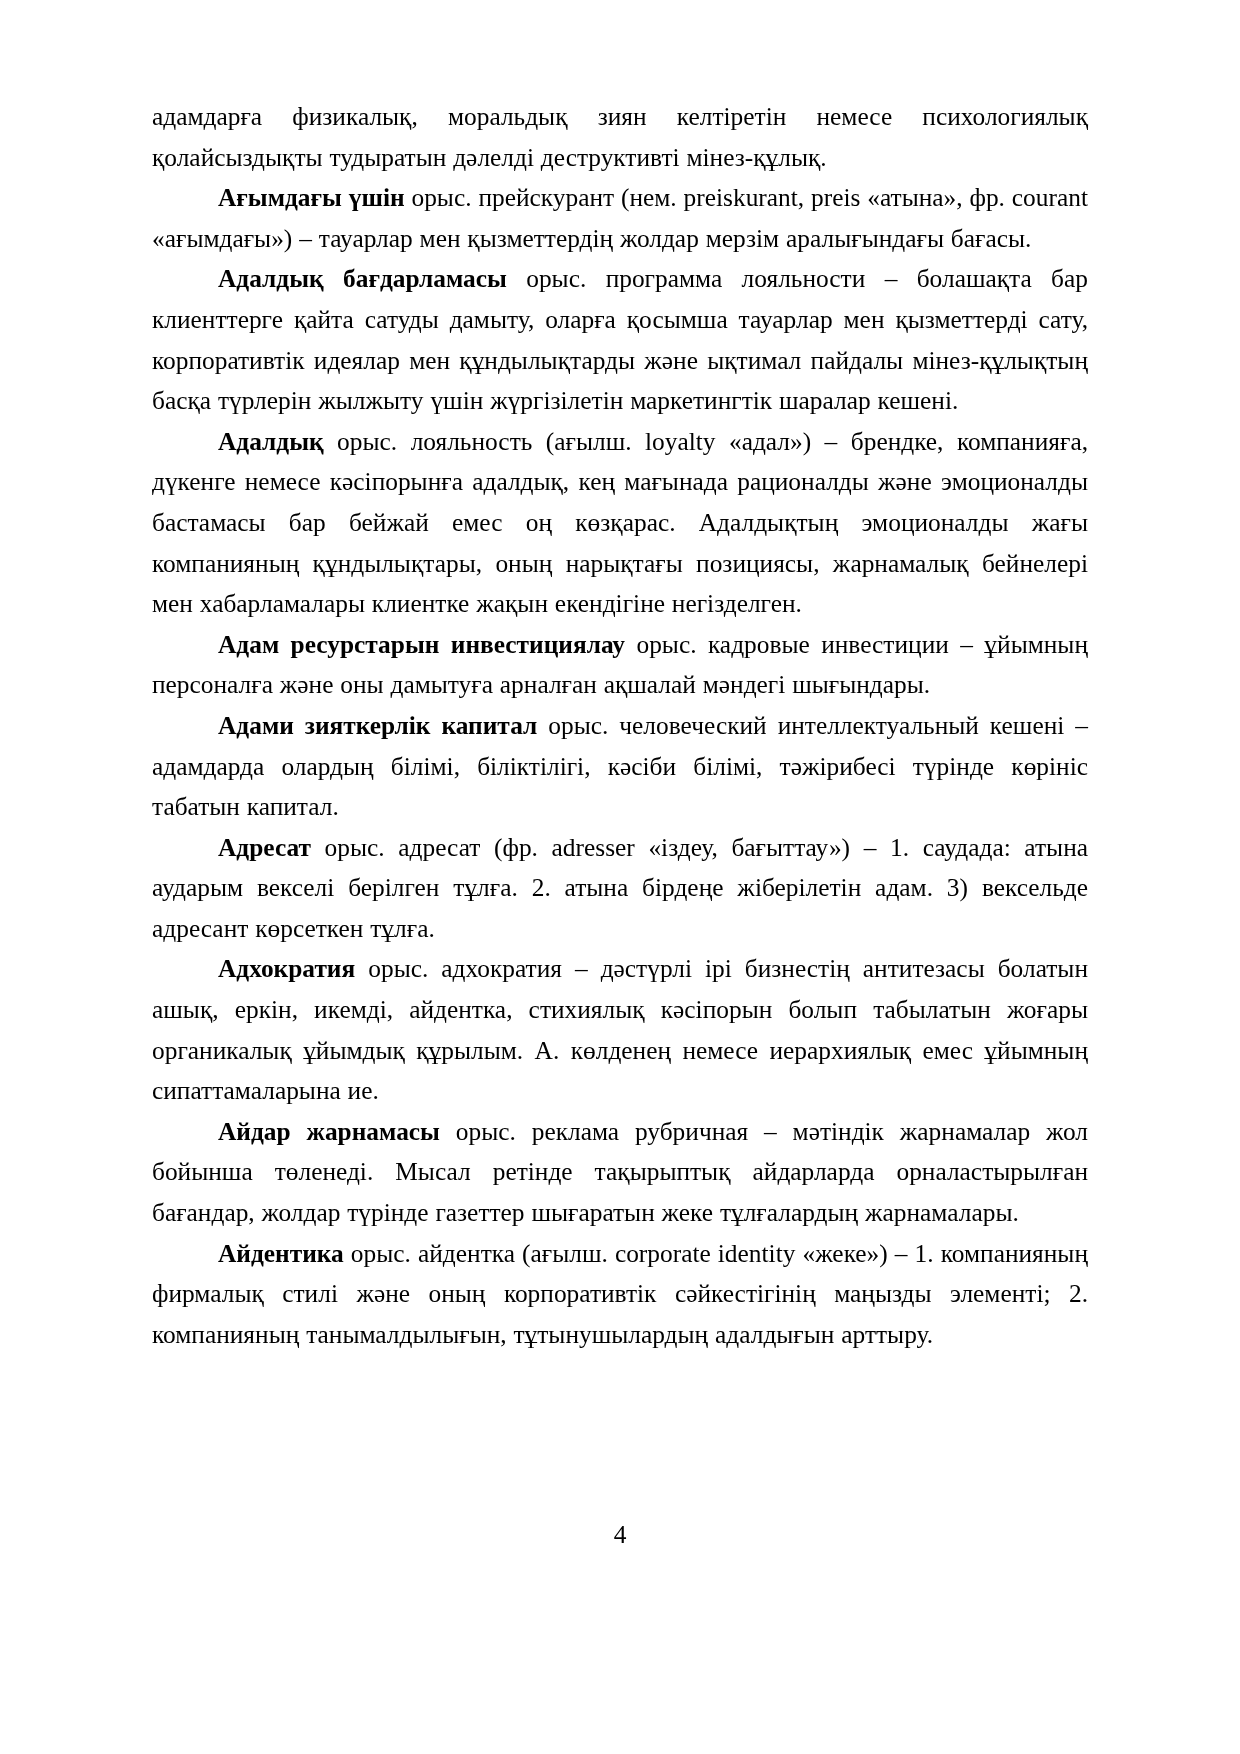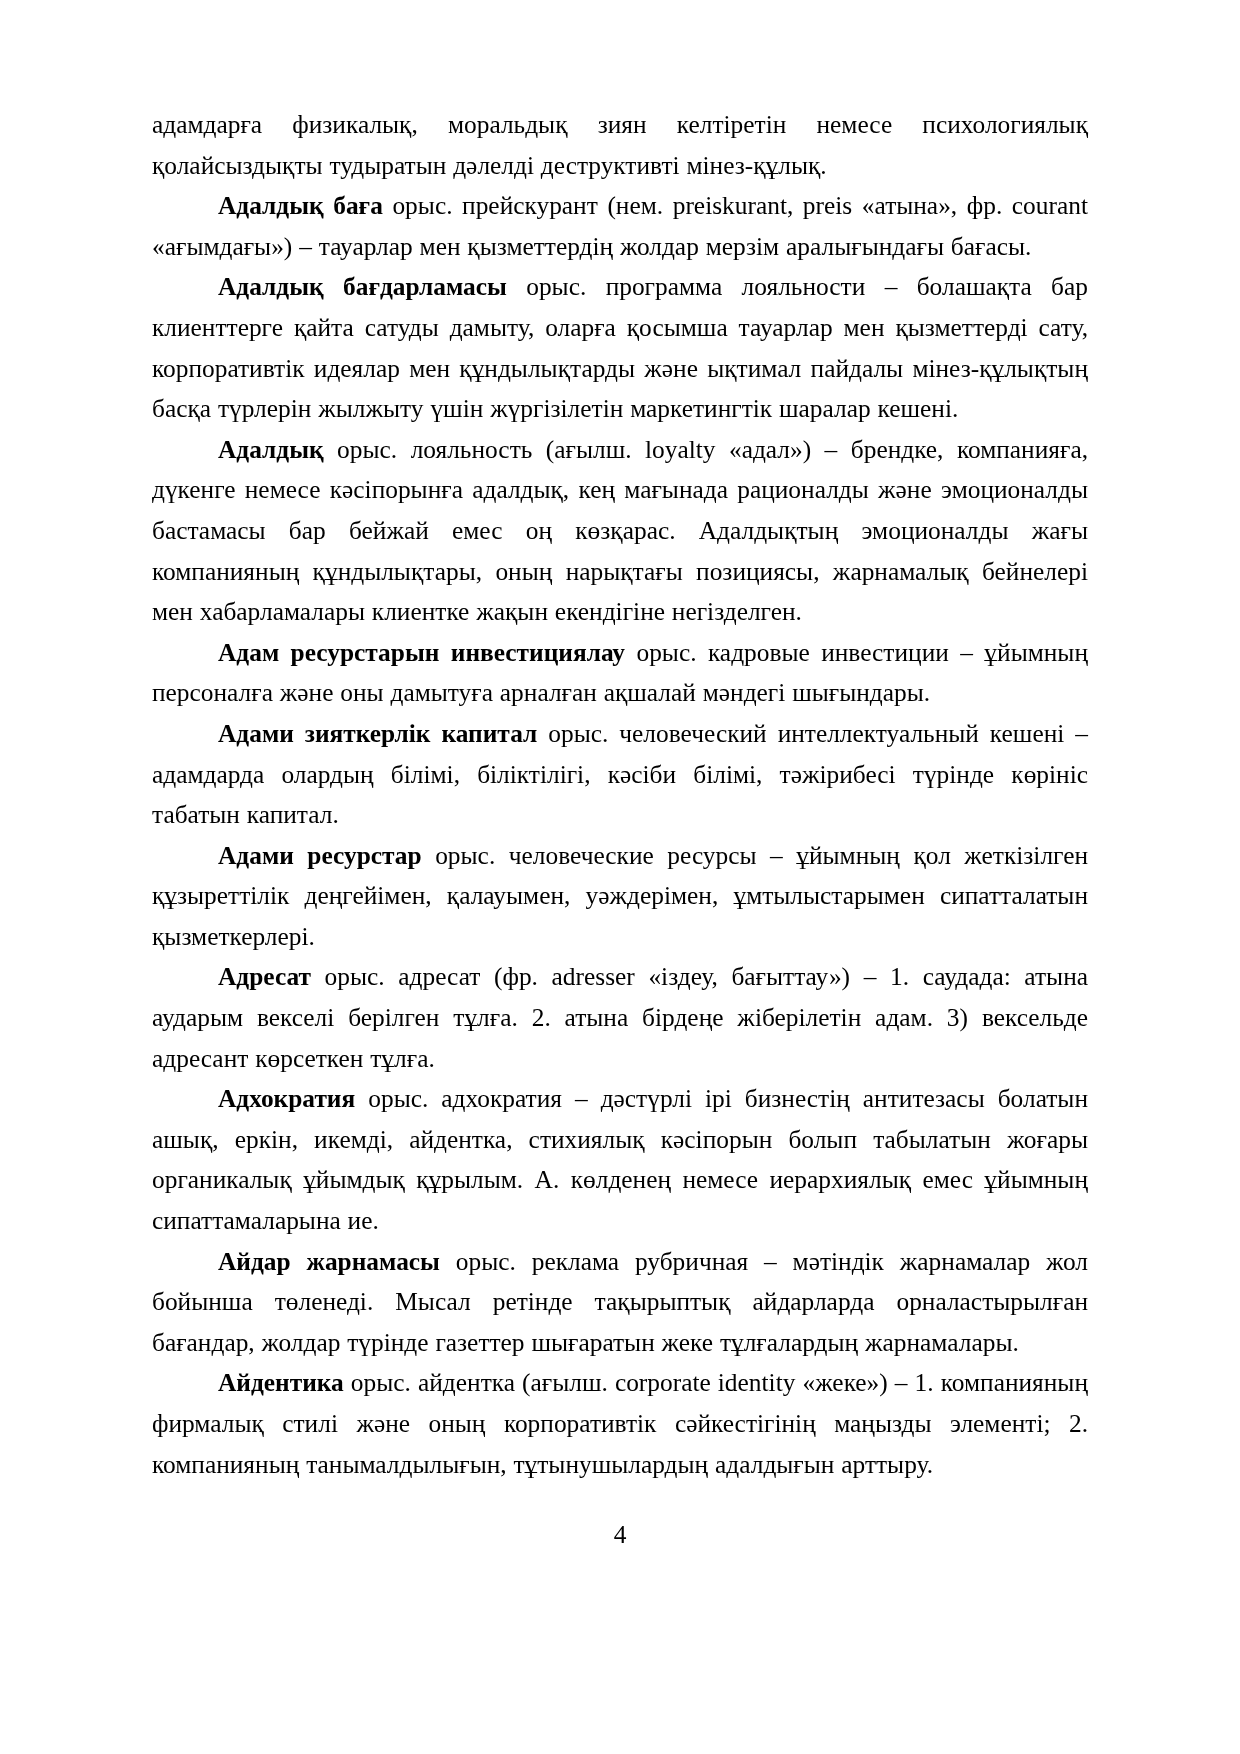--- a/index.html
+++ b/index.html
@@ -12,21 +12,21 @@
     width: 1240px;
     height: 1754px;
     background: #ffffff;
     margin: 0 auto;
     overflow: hidden;
     box-sizing: border-box;
   }
   .content {
     position: absolute;
     left: 152px;
-    top: 104px;
+    top: 96px;
     width: 936px;
   }
   .para {
     font-family: "Liberation Serif", "DejaVu Serif", serif;
     font-size: 25.4px;
     line-height: 40.6px;
     color: #000000;
     text-align: justify;
     text-justify: inter-word;
     margin: 0 0 0 0;
@@ -55,25 +55,24 @@
     font-size: 25.4px;
     color: #000000;
   }
 </style>
 </head>
 <body>
 
 <div class="page">
   <div class="content" id="body-container">
       <p class="para"><span class="src">адамдарға физикалық, моральдық зиян келтіретін немесе психологиялық қолайсыздықты тудыратын дәлелді деструктивті мінез-құлық.</span></p>
-      <p class="para indent"><span class="term">Адалдық баға</span><span class="src"> орыс. </span><span class="foreign">прейскурант</span><span class="src"> (нем. </span><span class="foreign">preiskurant, preis</span><span class="src"> «атына», фр. </span><span class="foreign">courant</span><span class="src"> «ағымдағы») – тауарлар мен қызметтердің жолдар мерзім аралығындағы бағасы.</span></p>
+      <p class="para indent"><span class="term">Ағымдағы үшін</span><span class="src"> орыс. </span><span class="foreign">прейскурант</span><span class="src"> (нем. </span><span class="foreign">preiskurant, preis</span><span class="src"> «атына», фр. </span><span class="foreign">courant</span><span class="src"> «ағымдағы») – тауарлар мен қызметтердің жолдар мерзім аралығындағы бағасы.</span></p>
       <p class="para indent"><span class="term">Адалдық бағдарламасы</span><span class="src"> орыс. </span><span class="foreign">программа лояльности</span><span class="src"> – болашақта бар клиенттерге қайта сатуды дамыту, оларға қосымша тауарлар мен қызметтерді сату, корпоративтік идеялар мен құндылықтарды және ықтимал пайдалы мінез-құлықтың басқа түрлерін жылжыту үшін жүргізілетін маркетингтік шаралар кешені.</span></p>
       <p class="para indent"><span class="term">Адалдық</span><span class="src"> орыс. </span><span class="foreign">лояльность</span><span class="src"> (ағылш. </span><span class="foreign">loyalty</span><span class="src"> «адал») – брендке, компанияға, дүкенге немесе кәсіпорынға адалдық, кең мағынада рационалды және эмоционалды бастамасы бар бейжай емес оң көзқарас. Адалдықтың эмоционалды жағы компанияның құндылықтары, оның нарықтағы позициясы, жарнамалық бейнелері мен хабарламалары клиентке жақын екендігіне негізделген.</span></p>
       <p class="para indent"><span class="term">Адам ресурстарын инвестициялау</span><span class="src"> орыс. </span><span class="foreign">кадровые инвестиции</span><span class="src"> – ұйымның персоналға және оны дамытуға арналған ақшалай мәндегі шығындары.</span></p>
       <p class="para indent"><span class="term">Адами зияткерлік капитал</span><span class="src"> орыс. </span><span class="foreign">человеческий интеллектуальный кешені</span><span class="src"> – адамдарда олардың білімі, біліктілігі, кәсіби білімі, тәжірибесі түрінде көрініс табатын капитал.</span></p>
-      <p class="para indent"><span class="term">Адами ресурстар</span><span class="src"> орыс. </span><span class="foreign">человеческие ресурсы</span><span class="src"> – ұйымның қол жеткізілген құзыреттілік деңгейімен, қалауымен, уәждерімен, ұмтылыстарымен сипатталатын қызметкерлері.</span></p>
       <p class="para indent"><span class="term">Адресат</span><span class="src"> орыс. </span><span class="foreign">адресат</span><span class="src"> (фр. </span><span class="foreign">adresser</span><span class="src"> «іздеу, бағыттау») – 1. саудада: атына аударым векселі берілген тұлға. 2. атына бірдеңе жіберілетін адам. 3) вексельде адресант көрсеткен тұлға.</span></p>
       <p class="para indent"><span class="term">Адхократия</span><span class="src"> орыс. </span><span class="foreign">адхократия</span><span class="src"> – дәстүрлі ірі бизнестің антитезасы болатын ашық, еркін, икемді, айдентка, стихиялық кәсіпорын болып табылатын жоғары органикалық ұйымдық құрылым. А. көлденең немесе иерархиялық емес ұйымның сипаттамаларына ие.</span></p>
       <p class="para indent"><span class="term">Айдар жарнамасы</span><span class="src"> орыс. </span><span class="foreign">реклама рубричная</span><span class="src"> – мәтіндік жарнамалар жол бойынша төленеді. Мысал ретінде тақырыптық айдарларда орналастырылған бағандар, жолдар түрінде газеттер шығаратын жеке тұлғалардың жарнамалары.</span></p>
       <p class="para indent"><span class="term">Айдентика</span><span class="src"> орыс. </span><span class="foreign">айдентка</span><span class="src"> (ағылш. </span><span class="foreign">corporate identity</span><span class="src"> «жеке») – 1. компанияның фирмалық стилі және оның корпоративтік сәйкестігінің маңызды элементі; 2. компанияның танымалдылығын, тұтынушылардың адалдығын арттыру.</span></p>
     </div>
   <div class="page-number">4</div>
 </div>
 
 </body></html>

